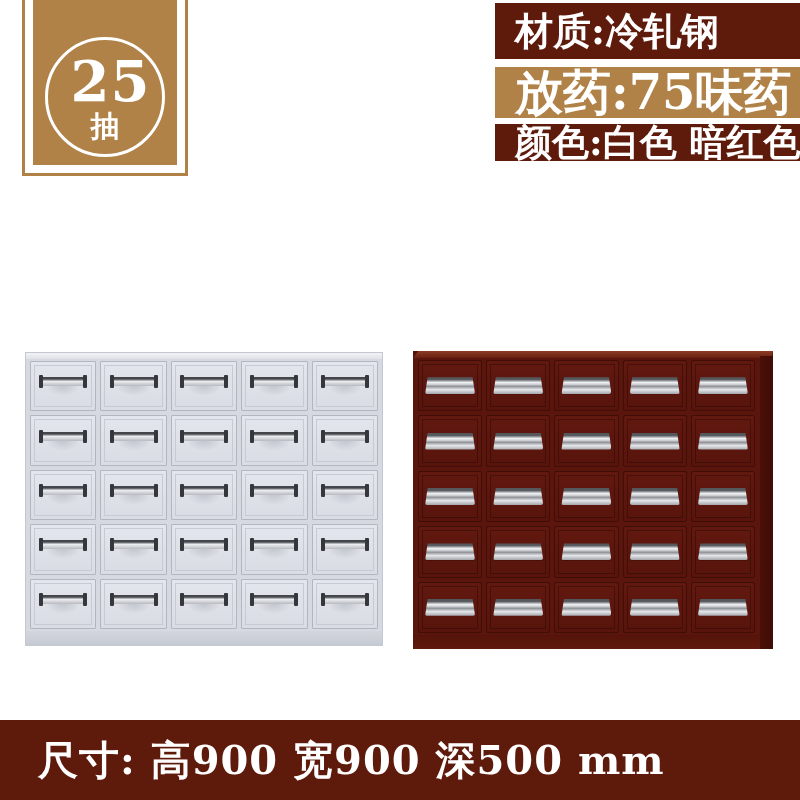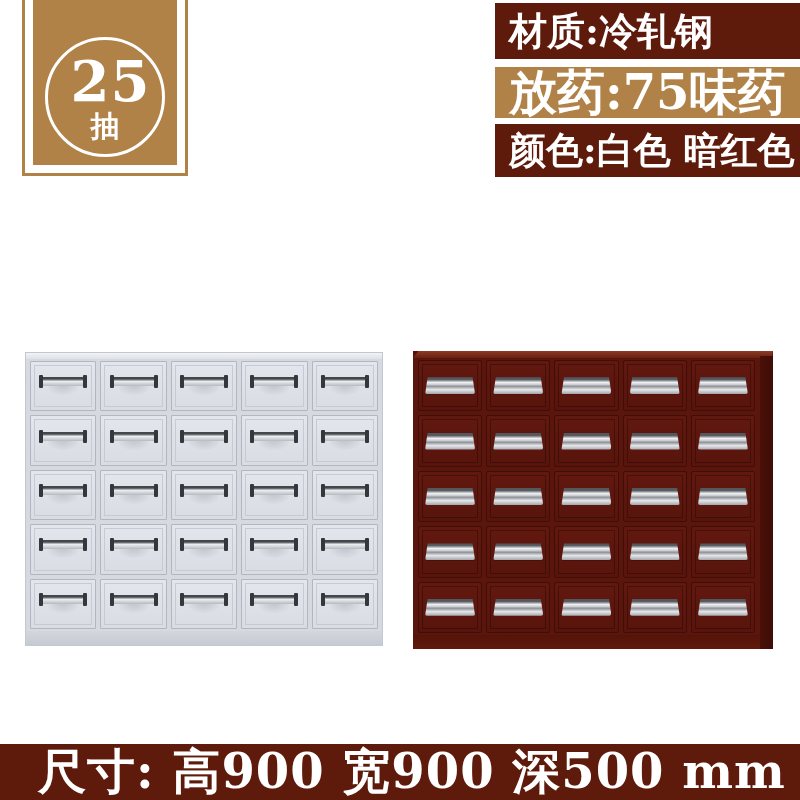--- a/index.html
+++ b/index.html
@@ -26,28 +26,28 @@
   .badge-number{
     color:#ffffff;font-weight:bold;font-size:56px;line-height:1;letter-spacing:1px;margin-left:11px;
   }
   .badge-unit{
     color:#ffffff;font-weight:bold;font-size:29px;line-height:1;margin-top:3px;
   }
 
   
   .spec-bar{
     position:absolute;left:495px;right:0;color:#ffffff;font-weight:bold;
-    display:flex;align-items:center;padding-left:14px;box-sizing:border-box;
+    display:flex;align-items:center;padding-left:20px;box-sizing:border-box;
     white-space:nowrap;overflow:hidden;
   }
   .spec-bar.maroon{background:#5e1a0b;}
   .spec-bar.tan{background:#b08247;}
   .spec-1{top:3px;height:56px;font-size:38px;}
   .spec-2{top:67px;height:51px;font-size:48px;}
-  .spec-3{top:124px;height:53px;font-size:37px;}
+  .spec-3{top:124px;height:37px;font-size:37px;}
 
   
   .cabinet{position:absolute;box-sizing:border-box;}
 
   .cab-white{
     left:25px;top:352px;width:358px;height:294px;
     background:#d6d9df;border:1px solid #c3c7cf;
   }
   .cab-white .cab-top{
     position:absolute;left:0;top:0;right:0;height:6px;
@@ -119,22 +119,22 @@
   }
   .handle-tray{
     width:50px;height:17px;z-index:2;border-radius:2px;
     clip-path:polygon(5% 0,95% 0,100% 100%,0 100%);
     background:linear-gradient(180deg,#54575b 0%,#54575b 14%,#edeff1 32%,#c7c9cd 46%,#8b8e93 54%,#e4e6e9 74%,#a2a5aa 100%);
     box-shadow:0 2px 3px rgba(0,0,0,0.45);
   }
 
   
   .footer-bar{
-    position:absolute;left:0;right:0;bottom:0;height:56px;background:#5e1a0b;
-    color:#ffffff;font-weight:bold;font-size:48px;letter-spacing:1px;
+    position:absolute;left:0;right:0;bottom:0;height:80px;background:#5e1a0b;
+    color:#ffffff;font-weight:bold;font-size:40px;letter-spacing:1px;
     display:flex;align-items:center;padding-left:38px;box-sizing:border-box;
     white-space:nowrap;
   }
 </style>
 </head>
 <body>
 
 <div class="canvas">
 
   <div class="badge">

